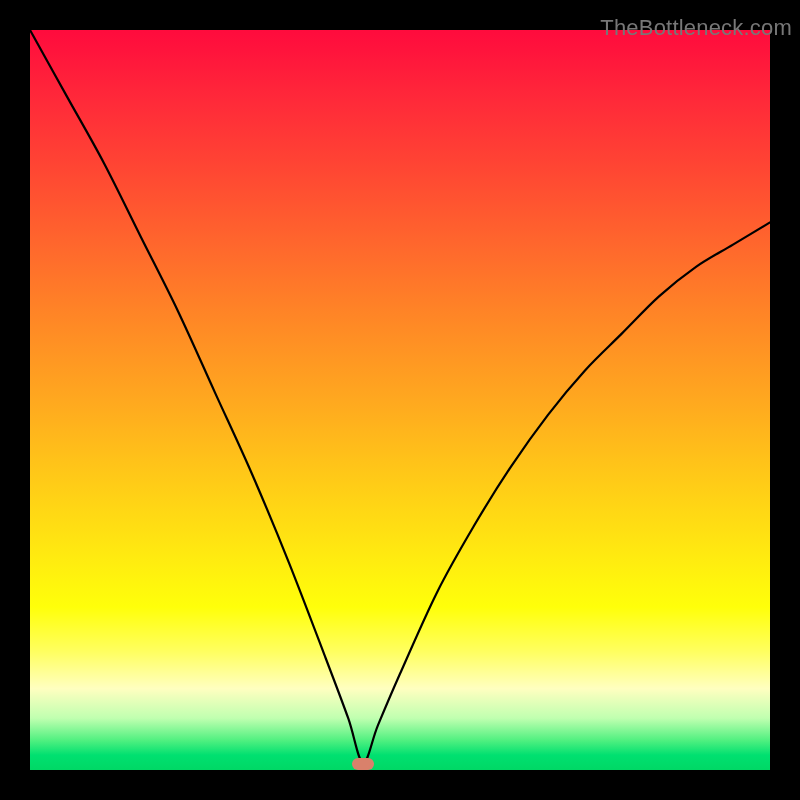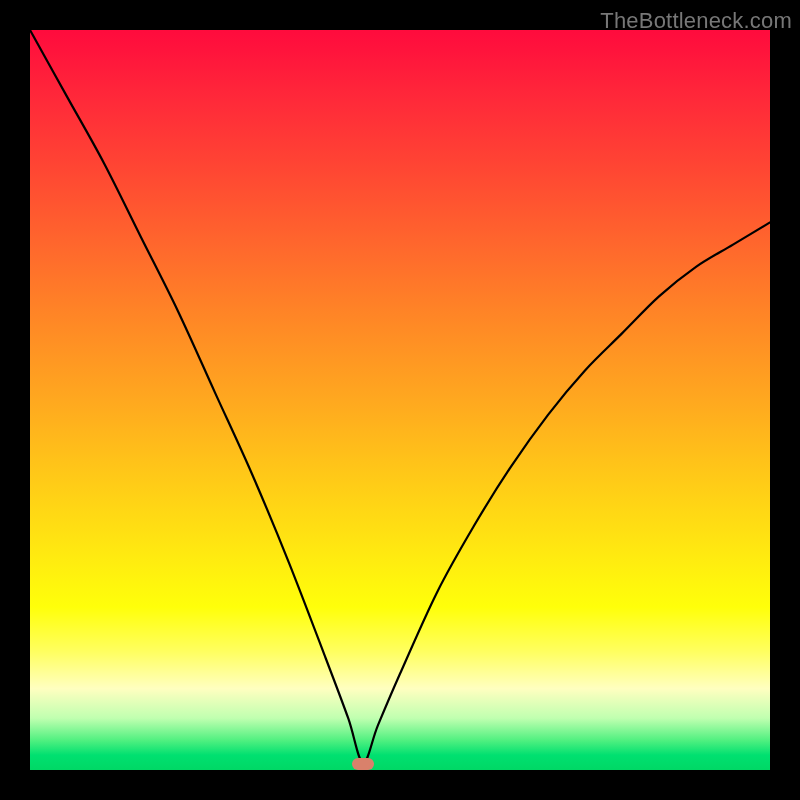--- a/index.html
+++ b/index.html
@@ -37,21 +37,21 @@
       #ffff60 84%,
       #ffffc0 89%,
       #c0ffb0 93%,
       #50f080 96%,
       #00e070 98%,
       #00d865 100%
     );
   }
   .watermark {
     position: absolute;
-    top: 8px;
+    top: 15px;
     right: 8px;
     color: #777;
     font-size: 22px;
     letter-spacing: 0.2px;
     user-select: none;
   }
   svg.curve {
     position: absolute;
     top: 30px;
     left: 30px;

